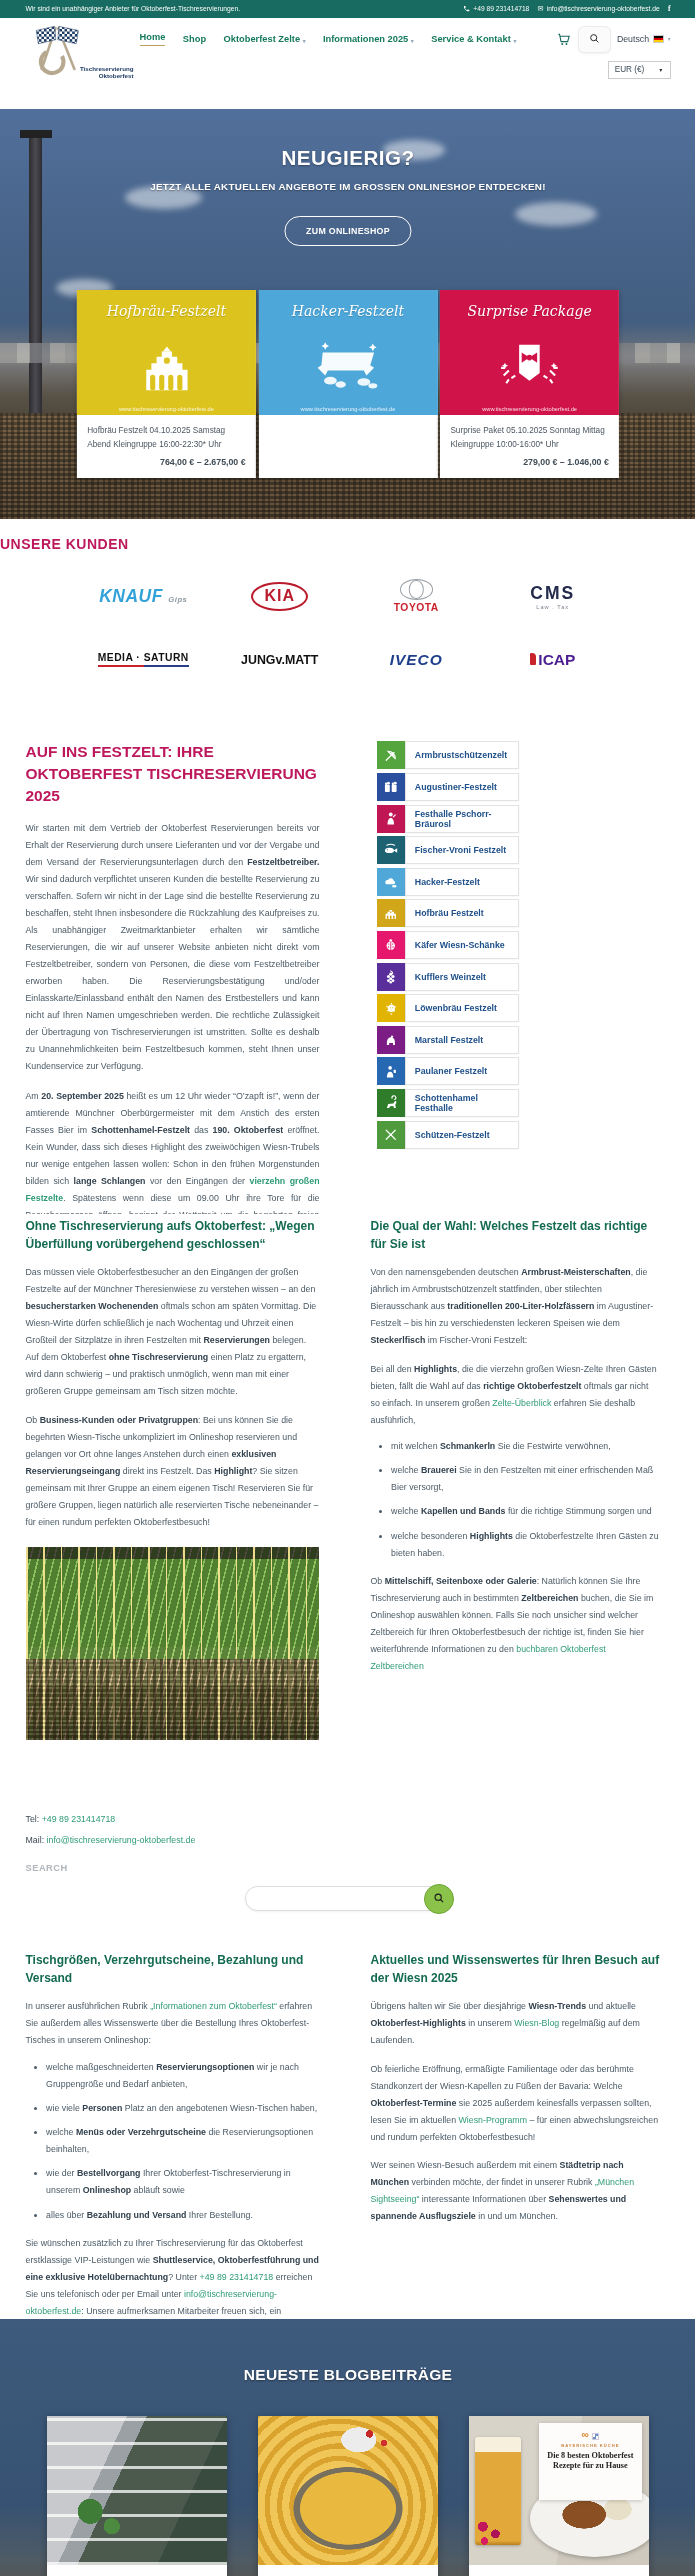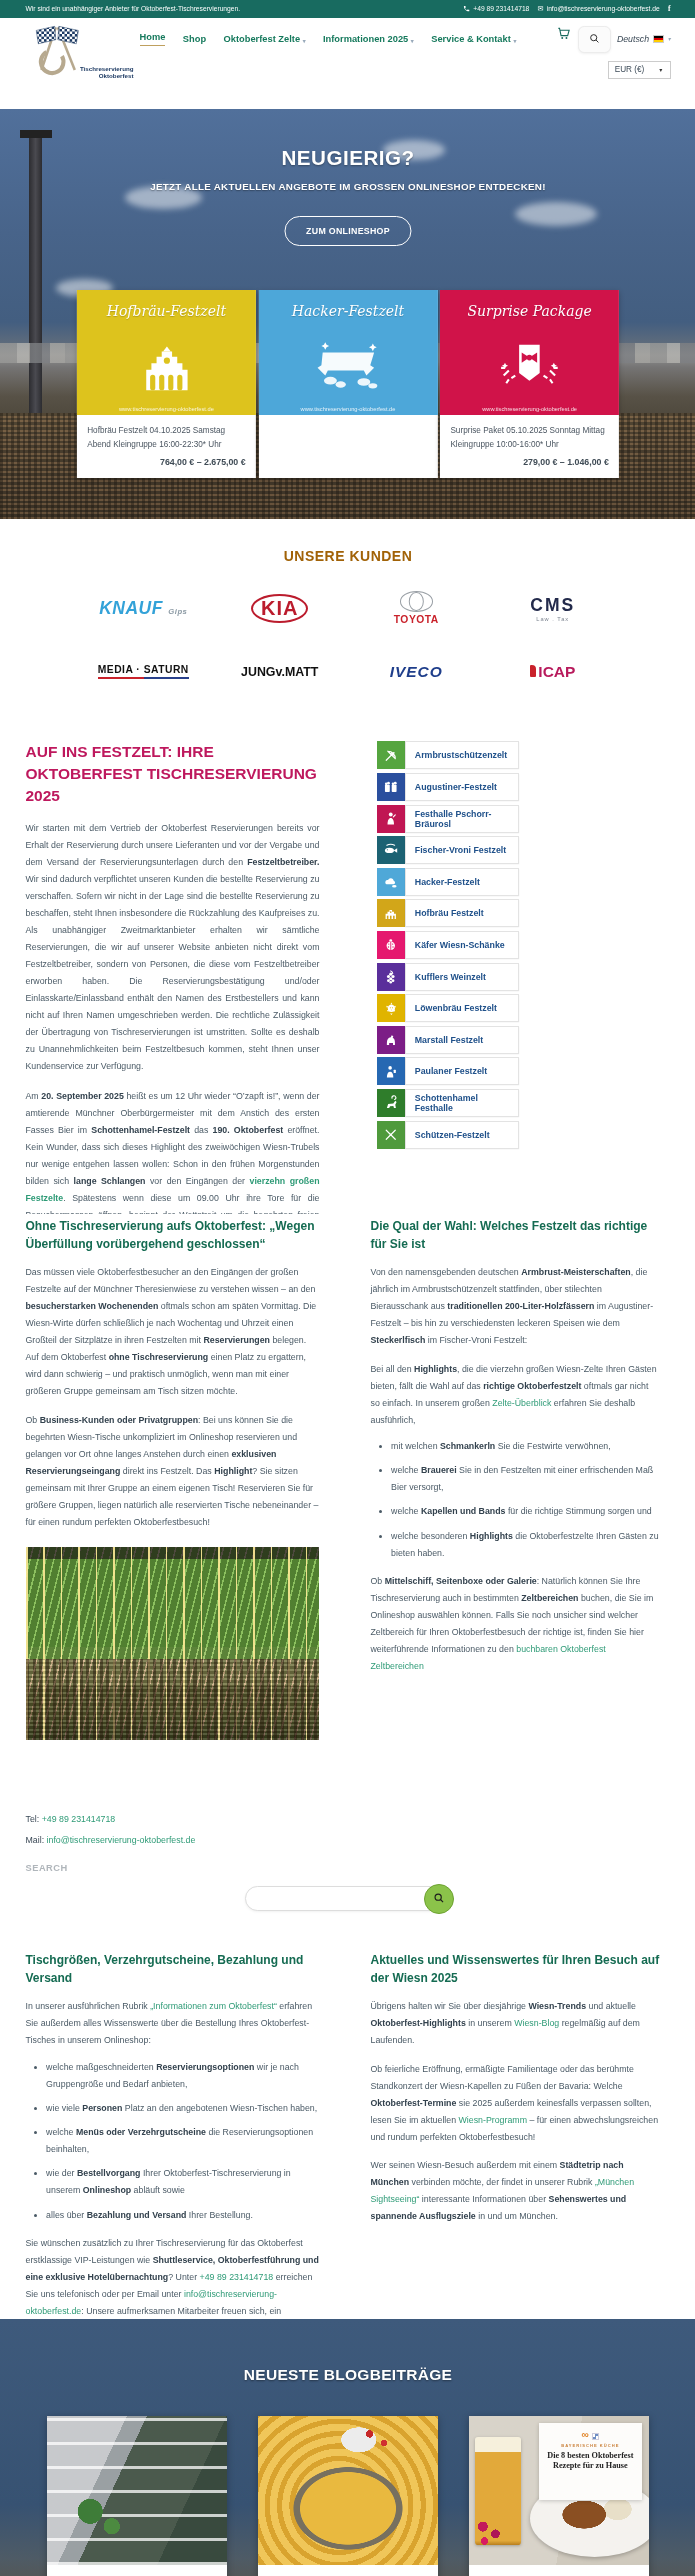--- a/index.html
+++ b/index.html
@@ -20,21 +20,21 @@
 
   
   .nav { height:43px; position:relative; background:#fff; }
   .nav-inner { display:flex; align-items:center; height:43px; position:relative; }
   .logo { position:absolute; left:0; top:3.1px; width:108px; height:85px; z-index:5; }
   .logo-txt { font-size:6.2px; font-weight:700; color:#1d3a63; line-height:7.2px; text-align:right; }
   .menu { display:flex; align-items:center; gap:17.5px; margin-left:114px; list-style:none; }
   .menu a { text-decoration:none; color:#15795c; font-size:9.3px; font-weight:600; display:flex; align-items:flex-end; gap:2.6px; }
   .menu .caret { color:#9ab; font-size:5.7px; }
   .menu li.active a { border-bottom:1px solid #bfa05e; padding-bottom:2.1px; }
-  .nav-icons { margin-left:auto; display:flex; gap:6px;font-style:italic; }
+  .nav-icons { margin-left:auto; display:flex; align-items:center; gap:6px; }
   .search-pill { width:33px; height:27px; background:#fbfbfb; border:0.5px solid #ececec; border-radius:6.2px; box-shadow:0 1px 2.6px rgba(0,0,0,.06); display:flex; align-items:center; justify-content:center; cursor:pointer; }
   .lang { display:flex; align-items:center; gap:3.6px; font-size:8.8px; color:#3c4a57; cursor:pointer; }
   .flag-de { width:11.3px; height:7.2px; background:linear-gradient(180deg,#000 0 33%,#d00 33% 66%,#ffce00 66%); border:0.5px solid #ccc; }
   .eur-row { height:21.6px; }
   .eur-box { float:right; width:63px; height:18.5px; border:0.5px solid #ccc; display:flex; align-items:center; justify-content:space-between; padding:0 6.2px; font-size:8.2px; color:#3c4a57; cursor:pointer; }
   .gap-a { height:27px; }
 
   
   .hero { height:410px; position:relative; overflow:hidden;
     background:linear-gradient(180deg,#51709b 0%,#48648a 30%,#435e80 52%,#5d6b7c 57%,#8f9092 60%,#757474 63%,#585247 70%,#453f33 80%,#3a352b 100%); }
@@ -56,35 +56,35 @@
   .pcard-img { height:125px; position:relative; color:#fff; }
   .pcard-script { text-align:center; padding-top:13.4px; font-family:"DejaVu Serif", serif; font-style:italic; font-size:14px; text-shadow:0 0.5px 1px rgba(0,0,0,.2); }
   .pcard-art { position:absolute; left:0; right:0; top:36px; bottom:12.4px; display:flex; align-items:center; justify-content:center; }
   .pcard-url { position:absolute; left:0; right:0; bottom:3.1px; text-align:center; font-size:5.7px; color:rgba(255,255,255,.85); }
   .pcard-info { padding:9.3px 10.3px 10.3px; }
   .pcard-title { font-size:8.2px; line-height:13.4px; color:#4a5560; }
   .pcard-price { margin-top:6.2px; text-align:right; font-size:8.8px; font-weight:700; color:#3f4b55; }
 
   
   .kunden { height:213px; overflow:hidden; }
-  .kunden h2 { padding-top:29px; text-align:center; color:#a16207; font-size:14px; font-weight:600; letter-spacing:0.5px; }
+  .kunden h2 { padding-top:17px; text-align:left; color:#be185d; font-size:14px; font-weight:600; letter-spacing:0.5px; }
   .logo-grid { width:546px; margin:19.6px auto 0; display:grid; grid-template-columns:repeat(4,1fr); row-gap:14.4px; }
   .blogo { height:49px; display:flex; flex-direction:column; align-items:center; justify-content:center; filter:saturate(.95); }
   .knauf { color:#2ea3dc; font-weight:800; font-style:italic; font-size:17.5px; letter-spacing:0.5px; }
   .knauf small { color:#8b9aa5; font-size:7.7px; font-style:italic; }
-  .kia { width:57px; height:29px; border:2.1px solid #c21a2c; border-radius:50%; display:flex; align-items:center; justify-content:center; color:#c21a2c; font-weight:800; font-size:20px; letter-spacing:1px; }
+  .kia { width:57px; height:29px; border:2.1px solid #c21a2c; border-radius:50%; display:flex; align-items:center; justify-content:center; color:#c21a2c; font-weight:800; font-size:16px; letter-spacing:1px; }
   .toyota-e { width:33px; height:20.6px; border:1.5px solid #9aa0a6; border-radius:50%; position:relative; }
   .toyota-e:before { content:""; position:absolute; left:50%; top:0; bottom:0; width:12.4px; transform:translateX(-50%); border:1.5px solid #9aa0a6; border-radius:50%; }
   .toyota-t { color:#d0202a; font-weight:800; font-size:10.3px; letter-spacing:0.5px; margin-top:2.1px; }
   .cms { color:#232a4d; font-weight:700; font-size:17.5px; letter-spacing:2.1px; }
   .cms small { display:block; text-align:center; color:#7c8490; font-size:5.7px; letter-spacing:1px; font-weight:400; }
   .ms { color:#111; font-weight:800; font-size:10.3px; letter-spacing:0.5px; border-bottom:2.1px solid; border-image:linear-gradient(90deg,#d0202a 0 50%,#27408f 50%) 1; padding-bottom:2.1px; }
   .jvm { color:#111; font-weight:800; font-size:12.4px; }
   .iveco { color:#1d3e8f; font-weight:800; font-style:italic; font-size:15.5px; letter-spacing:1px; }
-  .icap { color:#be185d; font-weight:800; font-size:15.5px; position:relative;text-align:center; }
+  .icap { color:#4c1d95; font-weight:800; font-size:15.5px; position:relative;text-align:center; }
   .icap:before { content:""; display:inline-block; width:6.2px; height:11.3px; background:#d0202a; margin-right:2.1px; border-radius:1px 4.1px 1px 1px; }
 
   
   .mainsec { height:482px; overflow:hidden; }
   .mainsec-grid { display:grid; grid-template-columns:294px 142px; column-gap:57px; padding-top:9.3px; }
   .h-green { color:#be185d; font-size:15.5px; line-height:21.6px; font-weight:600; }
   .para { margin-top:13.4px; font-size:8.8px; line-height:17px; text-align:justify; color:#4a5a66; }
   .tents { list-style:none; }
   .tents li { display:flex; align-items:stretch; height:28px; margin-bottom:3.6px; cursor:pointer; }
   .tent-ic { width:28px; flex:0 0 28px; display:flex; align-items:center; justify-content:center; }

